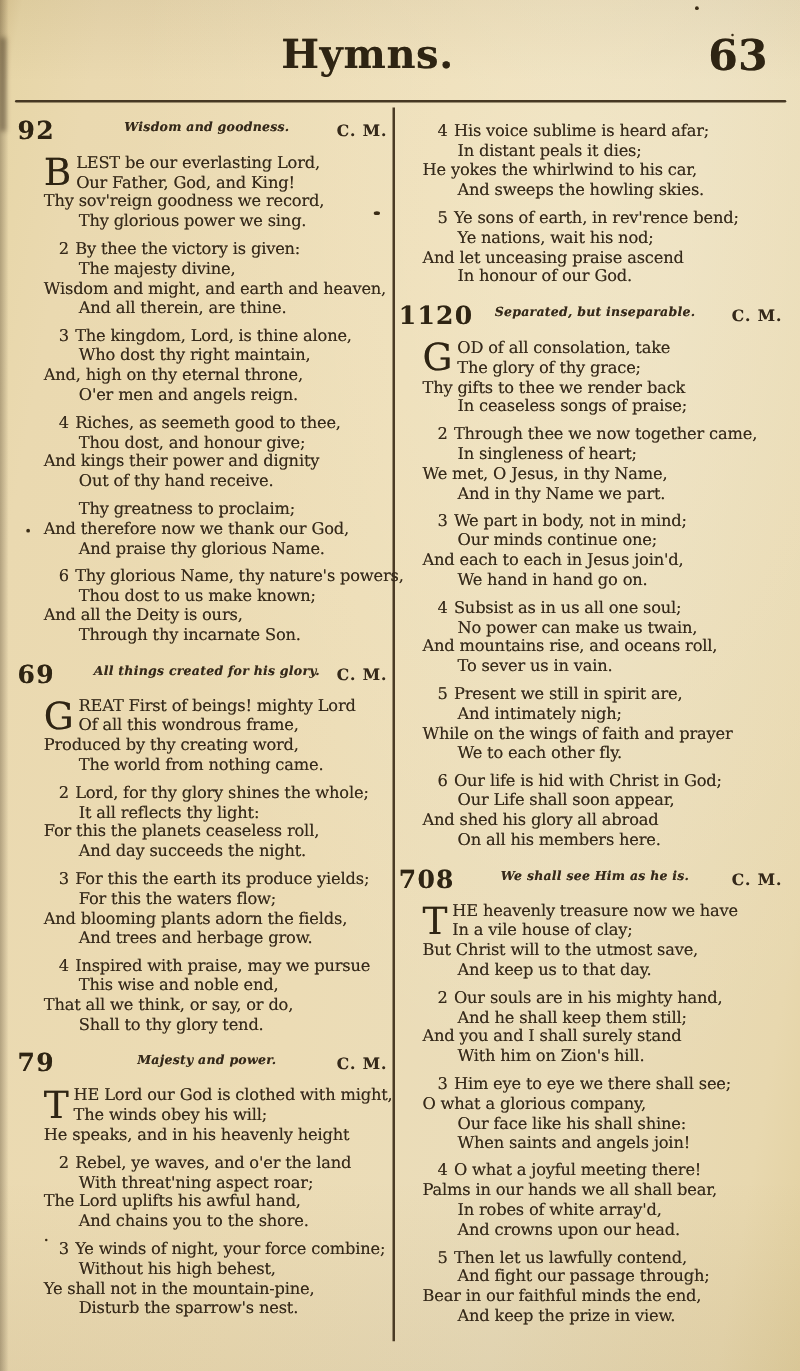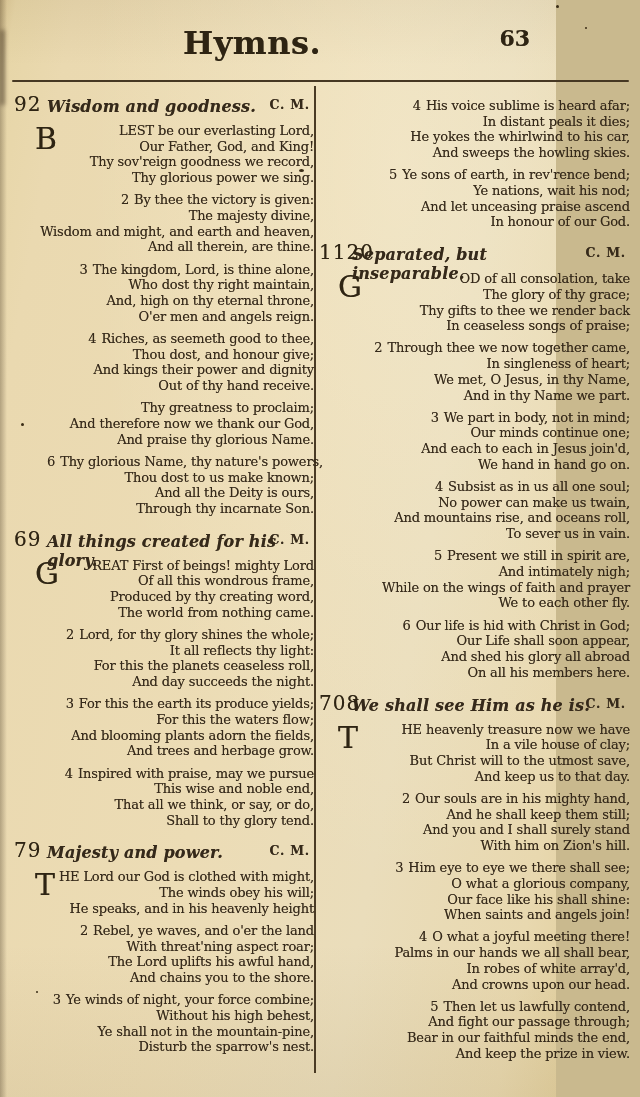--- a/index.html
+++ b/index.html
@@ -1,47 +1,47 @@
 <!DOCTYPE html>
 <html><head>
 <meta charset="utf-8">
 <style>
   html,body{margin:0;padding:0;}
   body{width:640px;height:1097px;overflow:hidden;background:#c9b98e;}
   .page{
-    position:relative;width:556px;height:1097px;
+    position:relative;width:640px;height:1097px;
     font-family:"DejaVu Serif","Liberation Serif",serif;
     color:#35291a;
     background:
       radial-gradient(ellipse at 72% 15%, rgba(255,249,228,.30), transparent 55%),
       linear-gradient(to bottom, rgba(100,75,35,.07), transparent 6%, transparent 86%, rgba(110,85,40,.08)),
       linear-gradient(100deg,#dcc795 0%,#e7d6a8 2.2%,#ead9b0 10%,#ecdcb5 45%,#eaddbb 70%,#e8d8af 92%,#e2d0a0 100%);
     text-shadow:0 0 .4px rgba(54,42,24,.55);
   }
   .edge-left{position:absolute;left:0;top:0;bottom:0;width:7px;
     background:linear-gradient(to right, rgba(50,35,15,.30), rgba(50,35,15,0));}
   .edge-blob{position:absolute;left:0;top:30px;width:5px;height:75px;
     background:rgba(40,25,10,.40);filter:blur(2px);}
   header{position:absolute;top:24px;left:0;right:0;height:50px;}
   .title{position:absolute;left:0;right:52px;text-align:center;
     font-size:32px;font-weight:700;letter-spacing:.5px;color:#2e2413;}
-  .pagenum{position:absolute;right:26px;top:1px;font-size:22px;font-weight:700;color:#2e2413;}
+  .pagenum{position:absolute;right:26px;top:1px;font-size:34px;font-weight:700;color:#2e2413;}
   .hrule{position:absolute;top:80px;left:12px;width:617px;height:2px;background:#463823;border-radius:1px;}
   .vrule{position:absolute;top:86px;left:314px;width:2px;height:987px;background:#4a3b25;}
   .cols{position:absolute;top:93px;left:13px;display:flex;}
   .col{position:relative;width:301px;}
   .colR{margin-left:4px;width:312px;}
-  .hymn-body{margin-left:22px;text-align:right;}
+  .hymn-body{margin-left:22px;}
   .colR .hymn-body{margin-left:20px;}
   .hymn{position:relative;}
   .hymn-head{position:relative;margin:13px 0 7px;height:21px;}
   .hymn:first-child .hymn-head{margin-top:2px;}
-  .hnum{position:absolute;left:1px;top:-3px;font-size:20px;font-weight:400;letter-spacing:1px;color:#2e2413;}
-  .htitle{display:block;text-align:left;font-style:italic;font-weight:700;
-    font-size:16px;padding:2px 30px 0 34px;letter-spacing:.2px;}
+  .hnum{position:absolute;left:1px;top:-3px;font-size:20px;font-weight:700;letter-spacing:1px;color:#2e2413;}
+  .htitle{display:block;text-align:center;font-style:italic;font-weight:700;
+    font-size:10px;padding:2px 30px 0 34px;letter-spacing:.2px;}
   .hmeter{position:absolute;right:4px;top:2px;font-size:12.5px;font-weight:700;letter-spacing:.8px;}
   .continuation{margin-top:5px;}
   .stanza{margin-bottom:6.5px;}
   .line{line-height:15.7px;font-size:13px;letter-spacing:-0.15px;white-space:nowrap;}
   .l1{padding-left:12px;}
   .l2,.l4{padding-left:28px;}
   .l3{padding-left:0;}
   .has-drop .l1,.has-drop .l2{padding-left:0;}
   .vnum{display:inline-block;min-width:8px;margin-right:5px;}
   .dropcap{float:left;box-sizing:border-box;font-size:30px;line-height:27px;

